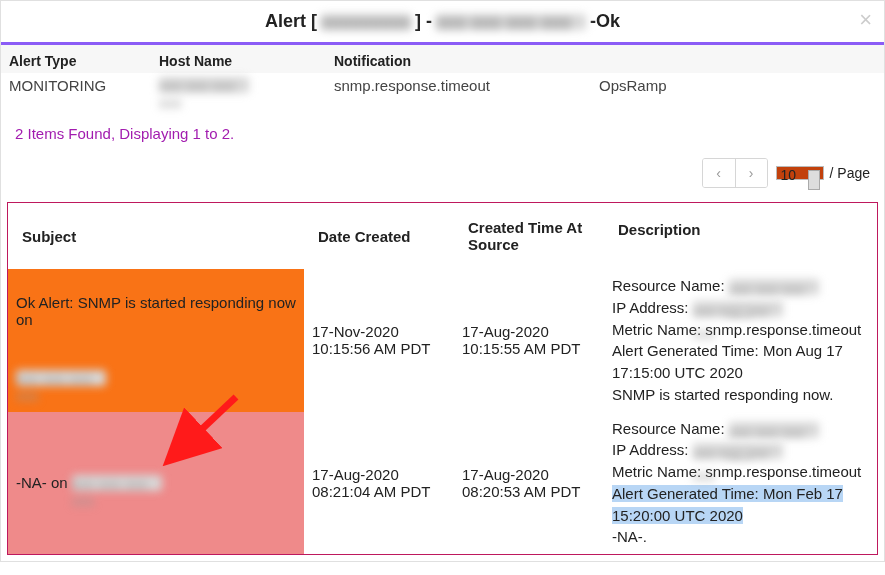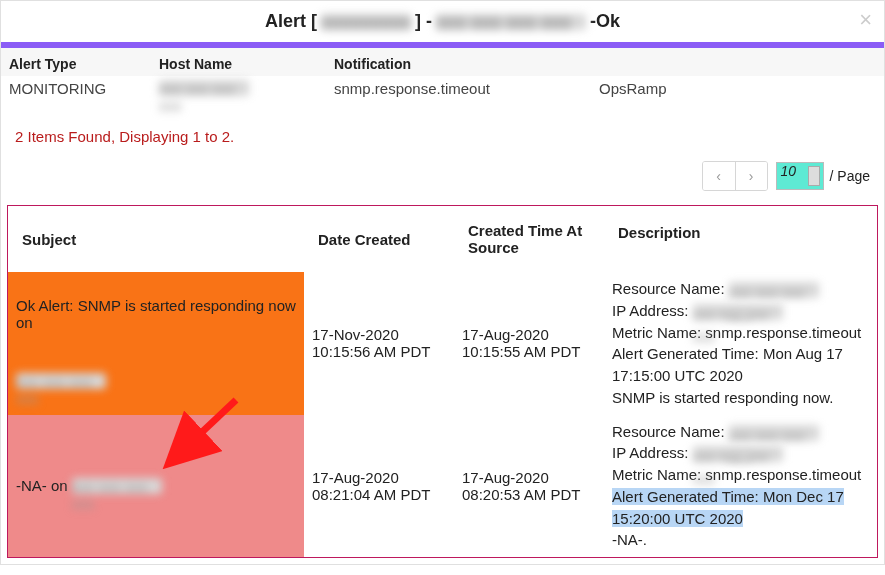--- a/index.html
+++ b/index.html
@@ -13,21 +13,21 @@
   .modal {
     border: 1px solid #e0e0e0;
     width: 885px;
   }
   .modal-header {
     display: flex;
     align-items: flex-start;
     justify-content: center;
     position: relative;
     padding: 10px 28px;
-    border-bottom: 6px solid #8b5cf6;
+    border-bottom: 3px solid #8b5cf6;
   }
   .modal-title {
     font-size: 18px;
     font-weight: 700;
     display: flex;
     align-items: center;
     gap: 4px;
   }
   .modal-close {
     position: absolute;
@@ -61,21 +61,21 @@
     color: #444;
   }
   .col-type { width: 150px; }
   .col-host { width: 175px; }
   .col-sub  { width: 265px; }
   .col-tech { width: 145px; }
   .col-not  { flex: 1; }
   .summary-row {
     padding: 6px 12px 6px 14px;
     font-size: 15px;
-    color: #b91c1c;
+    color: #a21caf;
   }
   .pager-row {
     display: flex;
     justify-content: flex-end;
     align-items: center;
     gap: 8px;
     padding: 10px 14px;
   }
   .pager-btns {
     display: flex;
@@ -95,27 +95,26 @@
     cursor: pointer;
   }
   .pager-btn + .pager-btn { border-left: 1px solid #d6d6d6; }
   .page-size {
     display: flex;
     align-items: center;
     gap: 6px;
   }
   .page-size-select {
     border: 1px solid #bbb;
-    background: #5eead4;
-    height: 28px;
+    background: #c2410c;
+    height: 14px;
     width: 48px;
     padding: 0 4px;
     font-size: 14px;
     position: relative;
-    font-style: italic;
   }
   .page-size-select::after {
     content: "";
     position: absolute;
     right: 3px; top: 3px;
     width: 10px; height: 18px;
     background: #ddd;
     border: 1px solid #aaa;
   }
   .grid {
@@ -248,20 +247,20 @@
       <div class="gc-desc">
         <span class="desc-line">
           <span>Resource Name:</span>
           <span class="blur blur-sm desc-blur-inline">xxx xxx xxx xxx</span>
         </span>
         <span class="desc-line">
           <span>IP Address:</span>
           <span class="blur blur-sm desc-blur-inline">xxx xxx xxx xxx</span>
         </span>
         <span class="desc-line">Metric Name: snmp.response.timeout</span>
-        <span class="desc-line"><span class="highlight">Alert Generated Time: Mon Dec 17 15:20:00 UTC 2020</span></span>
+        <span class="desc-line"><span class="highlight">Alert Generated Time: Mon Feb 17 15:20:00 UTC 2020</span></span>
         <span class="desc-line">-NA-.</span>
       </div>
     </div>
 
   </div>
 
 </div>
 
 </body></html>

